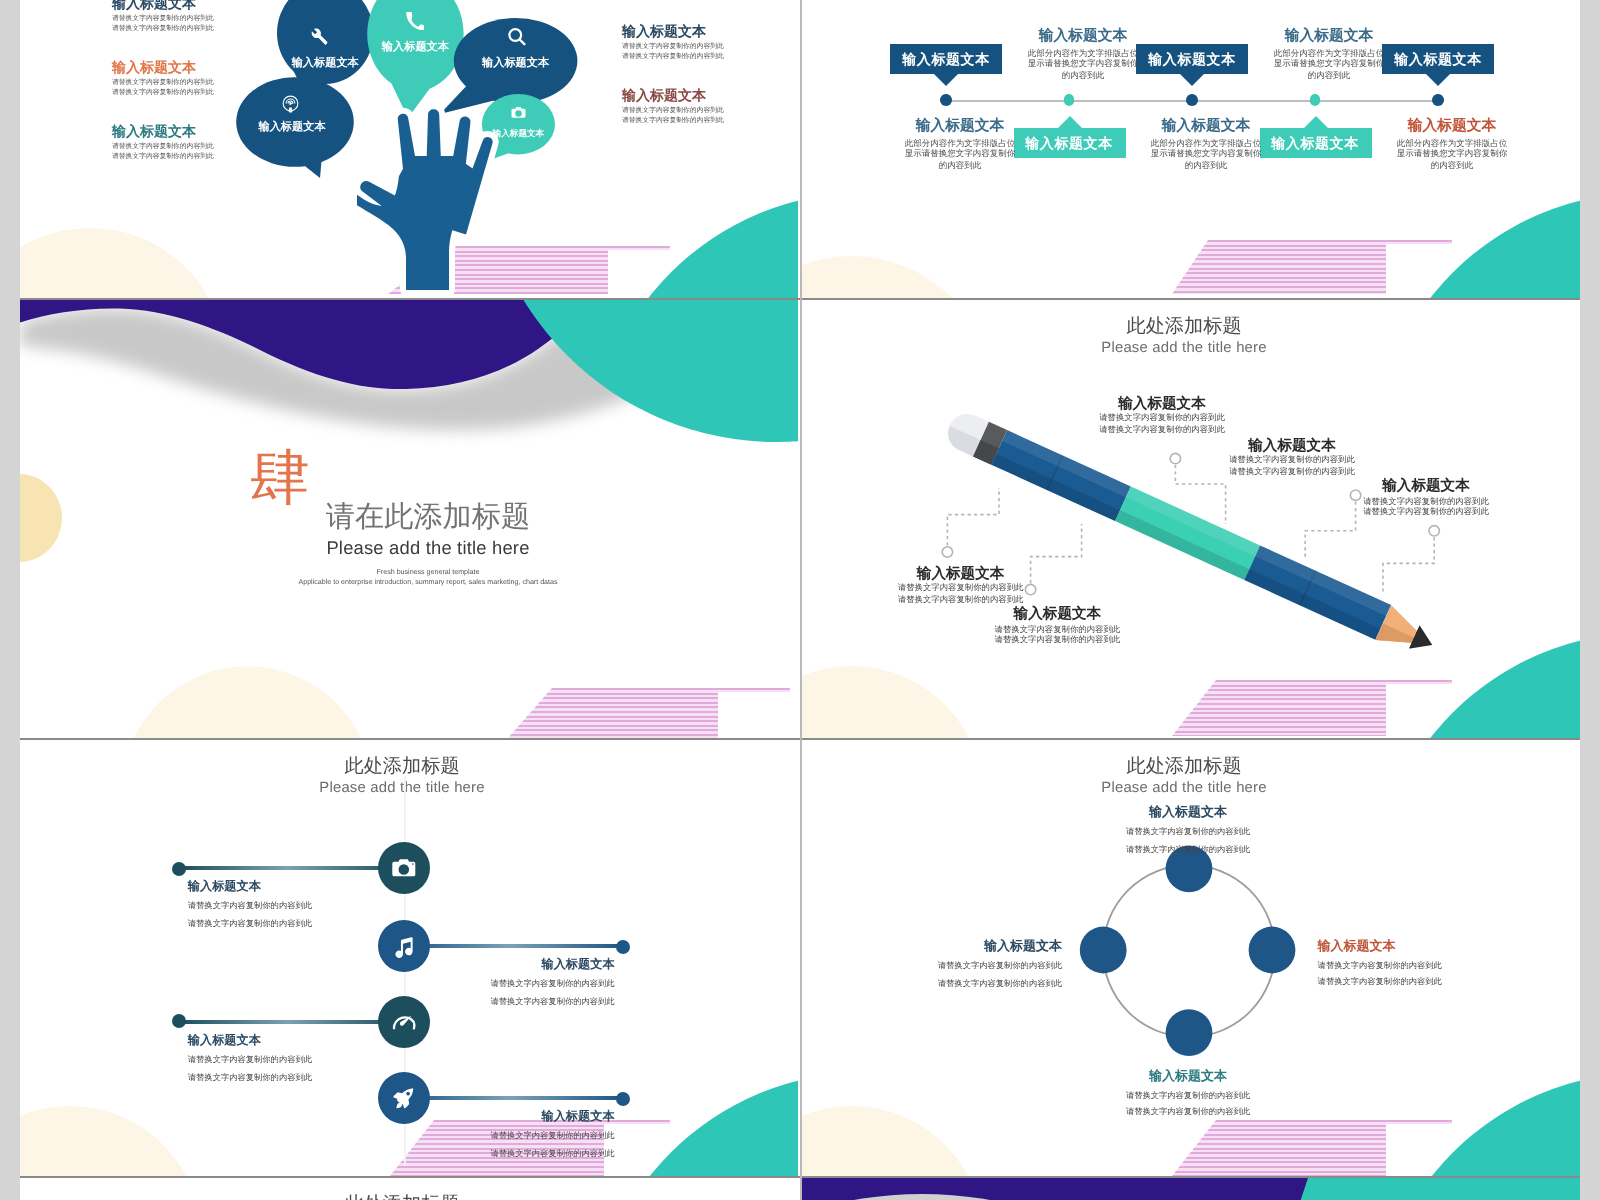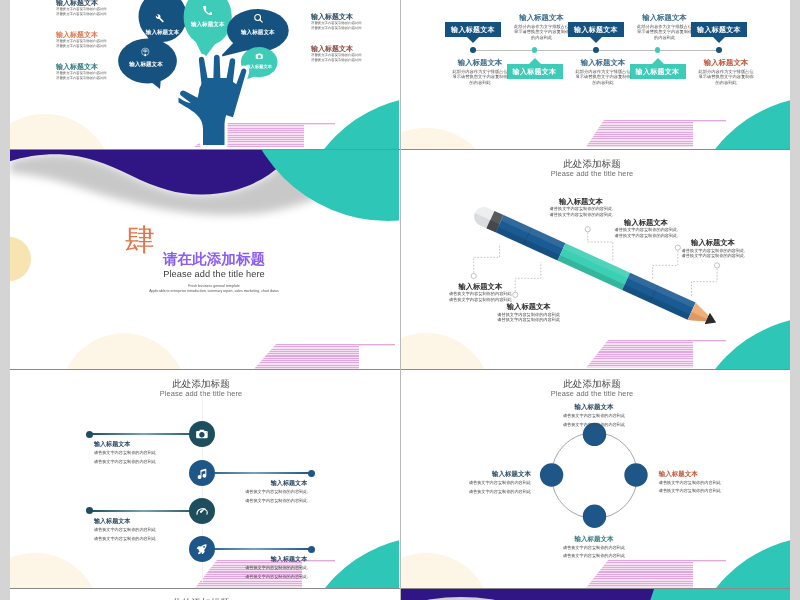--- a/index.html
+++ b/index.html
@@ -272,21 +272,21 @@
 
       <circle cx="378.1" cy="-76.9" r="147.9" fill="#2dc6b7"></circle>
 
       <circle cx="-1.2" cy="109" r="22.2" fill="#f8e3b3"></circle>
       <circle cx="113.7" cy="246.1" r="62.9" fill="#fdf5e6"></circle>
     </svg>
     <div class="stripes" style="left:244px;top:194px;width:105px;height:25px;clip-path:polygon(22px 0,105px 0,105px 25px,0 25px);"></div>
     <div class="stripes" style="left:310px;top:194px;width:75px;height:2px;"></div>
     <div class="s2-num" style="left:115px;top:77px;font-size:30px;line-height:26px;font-weight:normal;">肆</div>
     <div style="position:absolute;left:104px;top:100px;width:200px;text-align:center;">
-      <div style="font-size:14.6px;line-height:15px;color:#8b5cf6;letter-spacing:0px;margin-top:2px;font-weight:bold;">请在此添加标题</div>
+      <div style="font-size:14.6px;line-height:15px;color:#737373;letter-spacing:0px;margin-top:2px;">请在此添加标题</div>
       <div style="font-size:9.2px;line-height:12px;color:#3c3c3c;letter-spacing:.1px;margin-top:1px;">Please add the title here</div>
       <div style="font-size:3.55px;line-height:5.0px;color:#555;margin-top:4px;">Fresh business general template</div>
       <div style="font-size:3.55px;line-height:5.0px;color:#555;">Applicable to enterprise introduction, summary report, sales marketing, chart datas</div>
     </div>
   </div>
   <div class="slide" style="left:391px;top:150px;">
 
     <div class="sld-title" style="left:91px;top:8px;">
       <div class="cn">此处添加标题</div>
       <div class="en">Please add the title here</div>

